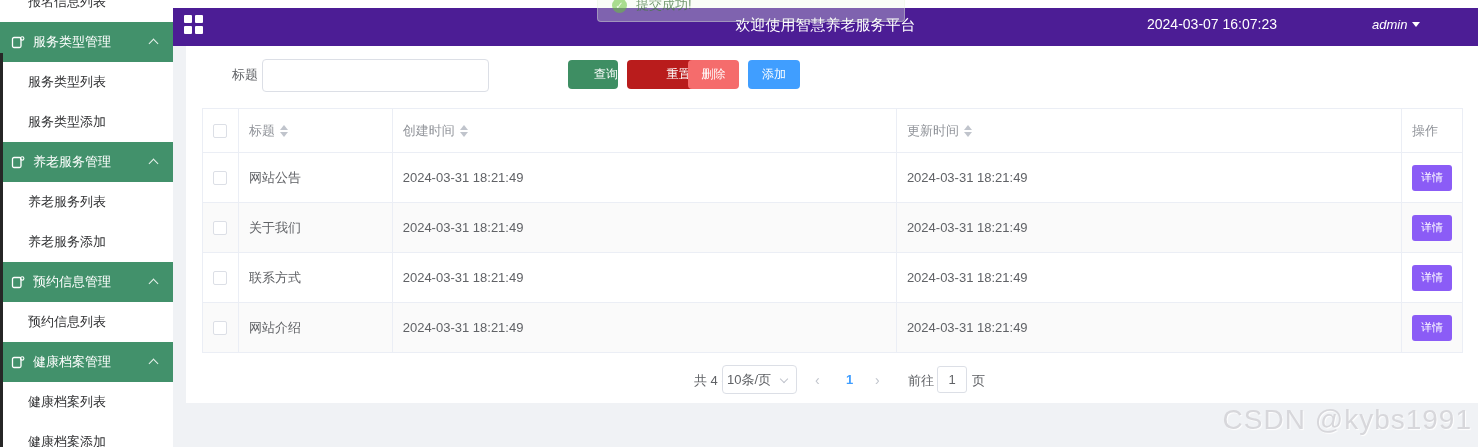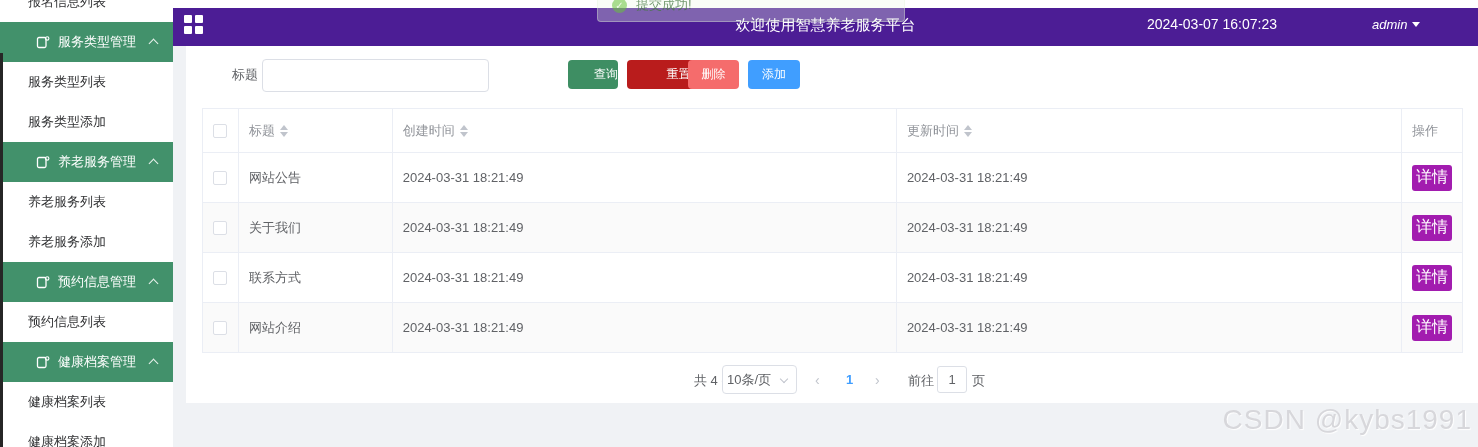--- a/index.html
+++ b/index.html
@@ -9,21 +9,21 @@
 
   
   .content-bg { position:absolute; left:173px; top:33px; width:1305px; height:414px; background:#f0f2f5; }
   .card { position:absolute; left:186px; top:40px; width:1292px; height:363px; background:#fff; }
 
   
   .sidebar { position:absolute; left:0; top:0; width:173px; height:447px; background:#fff; z-index:3; }
   .side-rows { position:absolute; left:0; top:-18px; width:173px; }
   .side-item { height:40px; display:flex; align-items:center; font-size:13px; color:#303133; cursor:pointer; }
   .side-item.child { padding-left:28px; background:#fff; }
-  .side-item.group { background:#42916b; color:#fff; padding-left:36px; position:relative; }
+  .side-item.group { background:#42916b; color:#fff; padding-left:11px; position:relative; }
   .side-item.group .doc-icon { margin-right:8px; display:inline-flex; }
   .chev-up { position:absolute; right:16px; top:18px; width:7px; height:7px;
              border-left:1.6px solid #e8f2ec; border-top:1.6px solid #e8f2ec; transform:rotate(45deg); }
   .dark-strip { position:absolute; left:0; top:53px; width:3px; height:394px; background:#262626; z-index:4; }
 
   
   .topbar { position:absolute; left:173px; top:8px; width:1305px; height:38px; background:#4c1d95; z-index:2; }
   .grid-icon { position:absolute; left:11px; top:7px; width:19px; height:19px; display:grid;
                grid-template-columns:8px 8px; grid-template-rows:8px 8px; gap:3px; cursor:pointer; }
   .grid-icon span { background:#fff; border-radius:1px; }
@@ -65,22 +65,22 @@
   .c-check { width:36px; justify-content:center; padding-left:0; }
   .c-title { width:154px; }
   .c-created { width:505px; }
   .c-updated { width:506px; }
   .c-op { width:60px; padding-left:10px; }
   .checkbox { width:14px; height:14px; border:1px solid #dcdfe6; border-radius:2px; background:#fff; cursor:pointer; }
   .sort { display:inline-flex; flex-direction:column; margin-left:5px; }
   .sort i { display:block; width:0; height:0; border-left:4px solid transparent; border-right:4px solid transparent; }
   .sort .up { border-bottom:5px solid #c0c4cc; margin-bottom:2px; }
   .sort .dn { border-top:5px solid #c0c4cc; }
-  .btn-detail { width:40px; height:26px; background:#a21caf; color:#fff; border:none; border-radius:3px;
-                font-size:16px; cursor:pointer; font-family:inherit; }
+  .btn-detail { width:40px; height:26px; background:#8b5cf6; color:#fff; border:none; border-radius:3px;
+                font-size:11px; cursor:pointer; font-family:inherit; }
 
   
   .pager { position:absolute; left:0; top:365px; width:1292px; height:30px; }
   .pager * { font-size:13px; color:#606266; }
   .pg-total { position:absolute; left:508px; top:7px; }
   .pg-size { position:absolute; left:536px; top:0; width:75px; height:29px; border:1px solid #dcdfe6; border-radius:4px;
              display:flex; align-items:center; padding-left:4px; cursor:pointer; background:#fff; }
   .pg-size .chev-dn { width:6px; height:6px; border-right:1.4px solid #c0c4cc; border-bottom:1.4px solid #c0c4cc;
                       transform:rotate(45deg); position:absolute; right:9px; top:10px; }
   .pg-prev { position:absolute; left:629px; top:7px; color:#c0c4cc; cursor:pointer; font-size:14px; }

